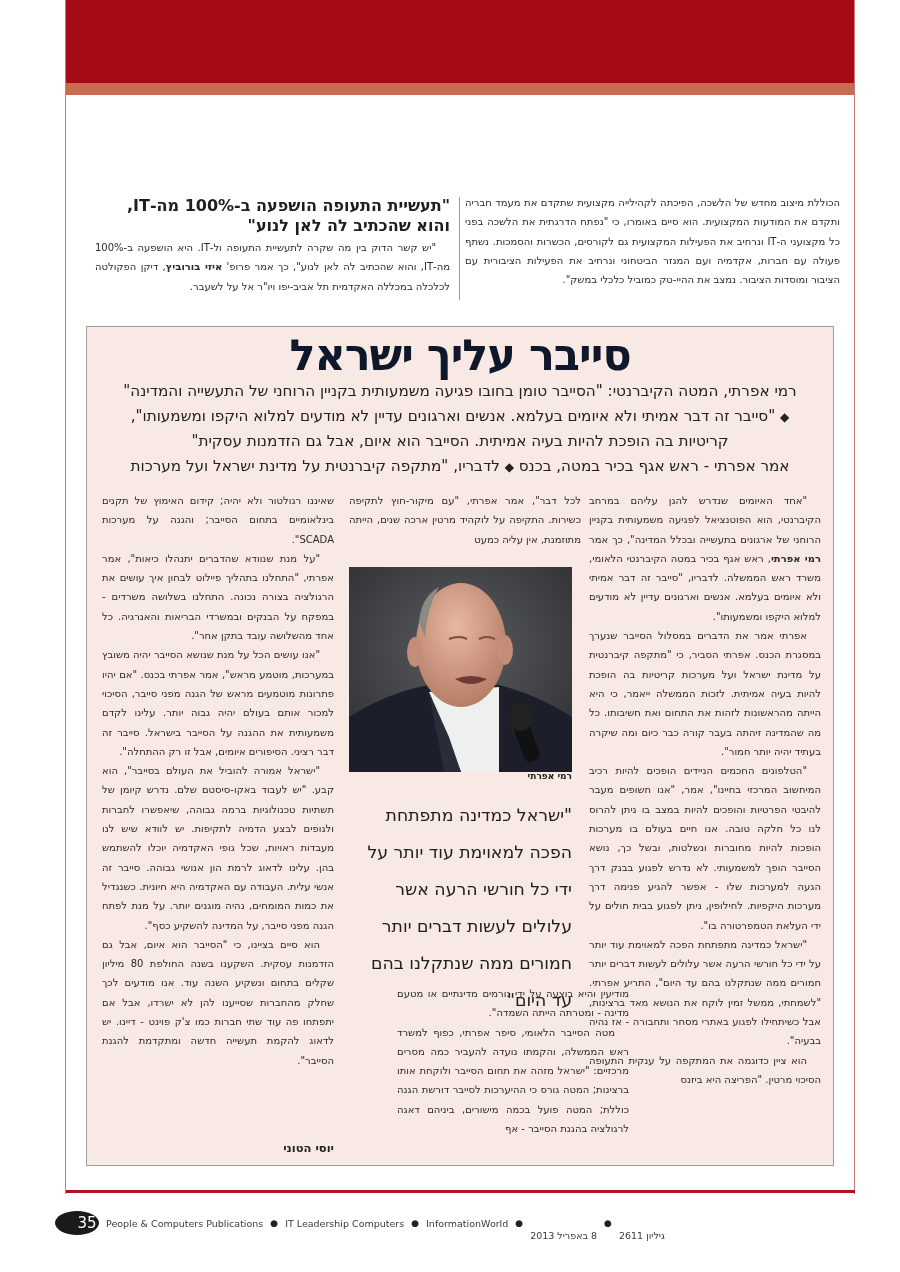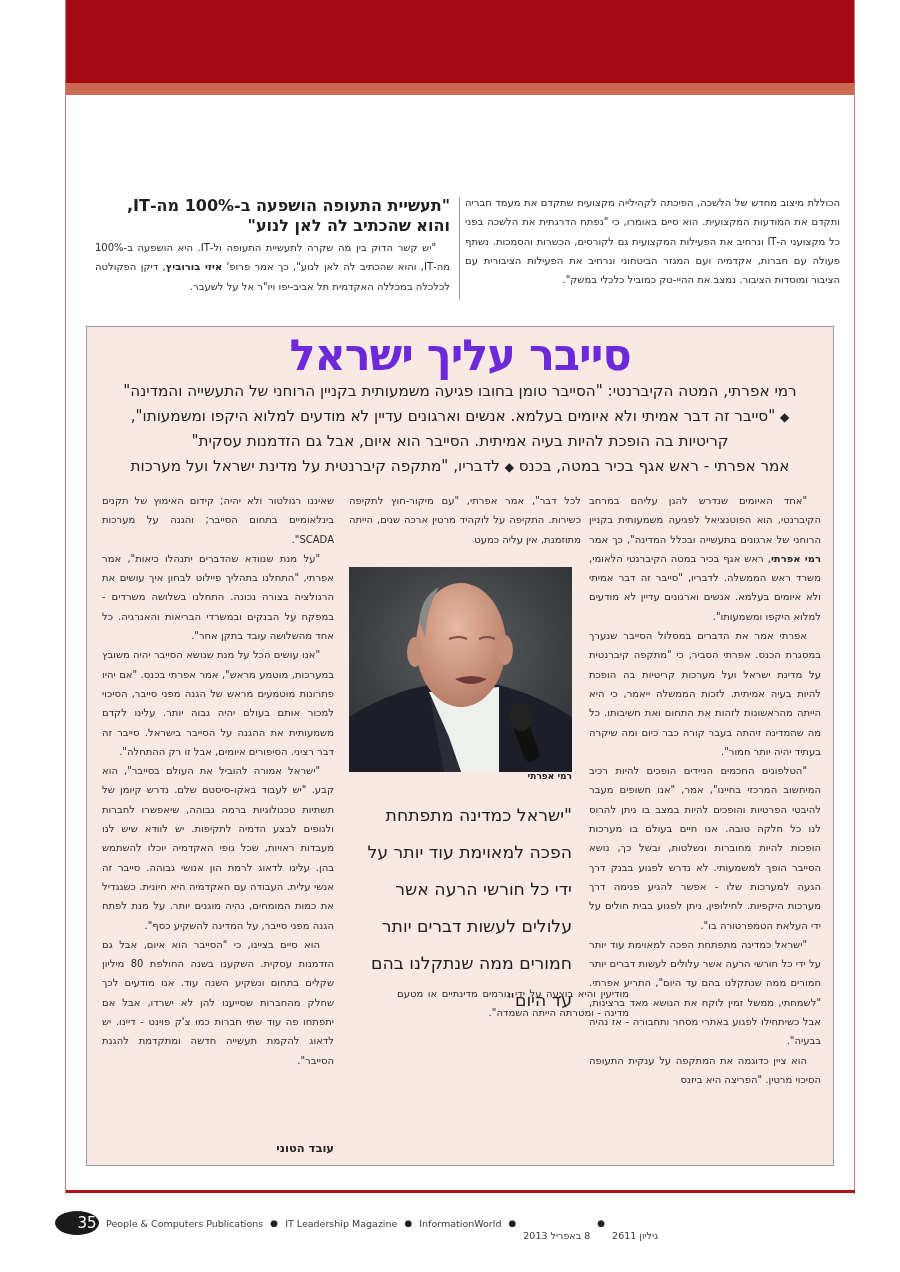--- a/index.html
+++ b/index.html
@@ -19,21 +19,21 @@
   .intro-right { position:absolute; left:465px; top:193px; width:375px; }
   .intro-divider { position:absolute; left:459px; top:197px; width:1px; height:103px; background:#9a9a9a; }
   .sidebar-heading { position:absolute; left:95px; top:196px; width:355px; direction:rtl; text-align:right;
                      font-weight:bold; font-size:16px; line-height:20px; color:#1e1e1e; }
   .sidebar-body { position:absolute; left:95px; top:238px; width:355px; }
 
   .article-box { position:absolute; left:86px; top:326px; width:748px; height:840px;
                  background:#f8e9e4; border:1px solid #9d9d9d; box-sizing:border-box; }
   .article-title { position:absolute; left:0; right:0; top:2px; text-align:center; direction:rtl;
                    font-family:"DejaVu Sans", sans-serif; font-weight:bold; font-size:43px; line-height:52px;
-                   color:#6d28d9; letter-spacing:-1px; }
+                   color:#0f172a; letter-spacing:-1px; }
   .article-deck { position:absolute; left:8px; right:8px; top:52px; direction:rtl; text-align:center;
                   font-size:15.2px; line-height:24.6px; color:#222; }
   .diamond { color:#222; font-size:12px; }
 
   .col { position:absolute; top:164px; width:232px; }
   .col-right { left:502px; }
   .col-mid { left:262px; }
   .col-left { left:15px; }
 
   .photo { position:absolute; left:262px; top:240px; width:223px; height:205px; overflow:hidden; background:#3d3f42; }
@@ -114,38 +114,39 @@
       <path d="M130 72 Q138 68 146 72" stroke="#7a4e40" stroke-width="2" fill="none"></path>
       <path d="M106 112 Q122 106 138 112 Q122 122 106 112 Z" fill="#6e3a35"></path>
       <rect x="170" y="155" width="16" height="40" rx="6" fill="#111" transform="rotate(-20 178 175)"></rect>
       <ellipse cx="172" cy="150" rx="11" ry="14" fill="#222"></ellipse>
     </svg>
   </div>
   <div class="photo-caption">רמי אפרתי</div>
   <div class="pullquote">"ישראל כמדינה מתפתחת הפכה למאוימת עוד יותר על ידי כל חורשי הרעה אשר עלולים לעשות דברים יותר חמורים ממה שנתקלנו בהם עד היום"</div>
   <div class="text col-mid-bottom">
     <p>מודיעין והיא בוצעה על ידי גורמים מדינתיים או מטעם מדינה - ומטרתה הייתה השמדה".</p>
+    <p class="indent">מטה הסייבר הלאומי, סיפר אפרתי, כפוף למשרד ראש הממשלה, והקמתו נועדה להעביר כמה מסרים מרכזיים: "ישראל מזהה את תחום הסייבר ולוקחת אותו ברצינות; המטה גורס כי ההיערכות לסייבר דורשת הגנה כוללת; המטה פועל בכמה מישורים, ביניהם דאגה לרגולציה בהגנת הסייבר - אף</p>
   </div>
 
   <div class="text col col-left">
     <p>שאיננו רגולטור ולא יהיה; קידום האימוץ של תקנים בינלאומיים בתחום הסייבר; והגנה על מערכות SCADA".</p>
     <p class="indent">"על מנת שנוודא שהדברים יתנהלו כיאות", אמר אפרתי, "התחלנו בתהליך פיילוט לבחון איך עושים את הרגולציה בצורה נכונה. התחלנו בשלושה משרדים - במפקח על הבנקים ובמשרדי הבריאות והאנרגיה. כל אחד מהשלושה עובד בתקן אחר".</p>
     <p class="indent">"אנו עושים הכל על מנת שנושא הסייבר יהיה משובץ במערכות, מוטמע מראש", אמר אפרתי בכנס. "אם יהיו פתרונות מוטמעים מראש של הגנה מפני סייבר, הסיכוי למכור אותם בעולם יהיה גבוה יותר. עלינו לקדם משמעותית את ההגנה על הסייבר בישראל. סייבר זה דבר רציני. הסיפורים איומים, אבל זו רק ההתחלה".</p>
     <p class="indent">"ישראל אמורה להוביל את העולם בסייבר", הוא קבע. "יש לעבוד באקו-סיסטם שלם. נדרש קיומן של תשתיות טכנולוגיות ברמה גבוהה, שיאפשרו לחברות ולגופים לבצע הדמיה לתקיפות. יש לוודא שיש לנו מעבדות ראויות, שכל גופי האקדמיה יוכלו להשתמש בהן. עלינו לדאוג לרמת הון אנושי גבוהה. סייבר זה אנשי עלית. העבודה עם האקדמיה היא חיונית. כשנגדיל את כמות המומחים, נהיה מוגנים יותר. על מנת לפתח הגנה מפני סייבר, על המדינה להשקיע כסף".</p>
     <p class="indent">הוא סיים בציינו, כי "הסייבר הוא איום, אבל גם הזדמנות עסקית. השקענו בשנה החולפת 80 מיליון שקלים בתחום ונשקיע השנה עוד. אנו מודעים לכך שחלק מהחברות שסייענו להן לא ישרדו, אבל אם יתפתחו פה עוד שתי חברות כמו צ'ק פוינט - דיינו. יש לדאוג להקמת תעשייה חדשה ומתקדמת להגנת הסייבר".</p>
   </div>
-  <div class="byline">עובד הטוני</div>
+  <div class="byline">יוסי הטוני</div>
 </div>
 
 <div class="bottom-rule"></div>
 
 <div class="footer">
   <div class="page-number">35</div>
   <span>People &amp; Computers Publications</span>
   <span class="dot">●</span>
-  <span>IT Leadership Magazine</span>
+  <span>IT Leadership Computers</span>
   <span class="dot">●</span>
   <span>InformationWorld</span>
   <span class="dot">●</span>
   <span class="issue">8 באפריל 2013</span>
   <span class="dot">●</span>
   <span class="issue">גיליון 2611</span>
 </div>
 
 </body></html>

